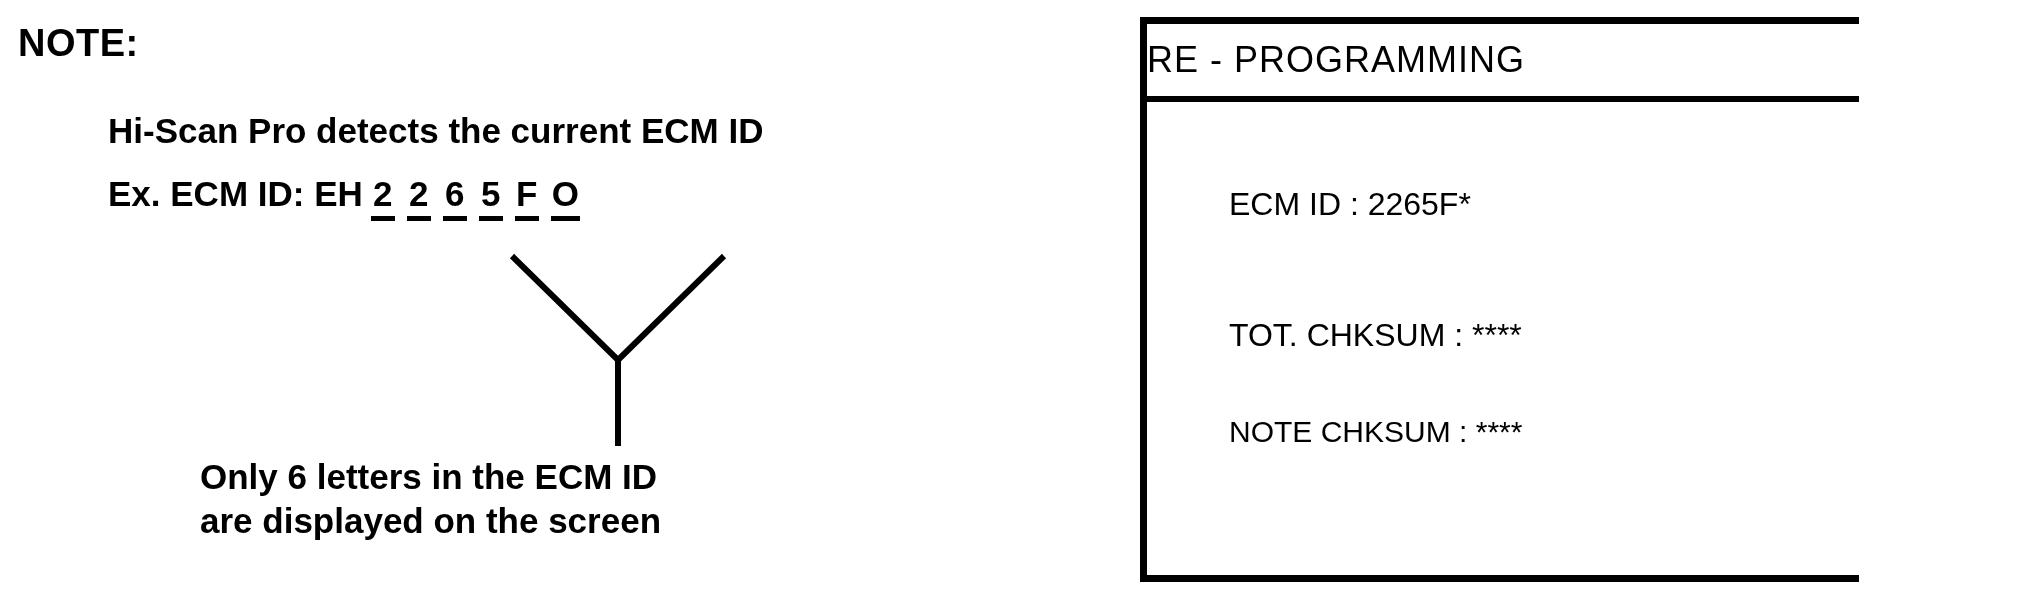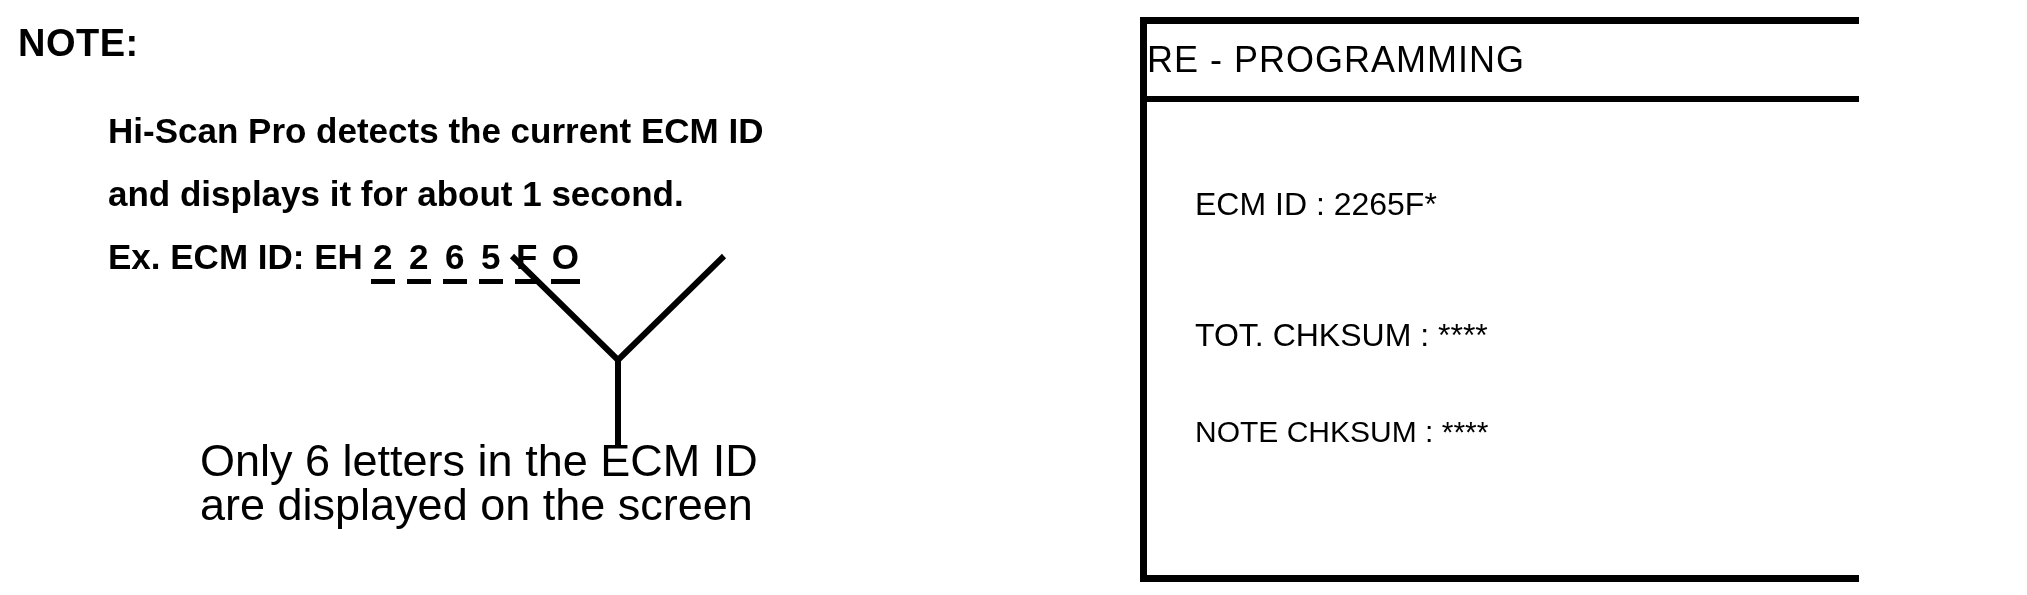--- a/index.html
+++ b/index.html
@@ -67,23 +67,23 @@
     left: 430px;
     top: 198px;
     width: 340px;
     height: 260px;
   }
 
   
   .leader-caption {
     position: absolute;
     left: 200px;
-    top: 439px;
-    font-size: 45px;
-    font-weight: normal;
+    top: 455px;
+    font-size: 35px;
+    font-weight: bold;
     line-height: 44px;
     white-space: nowrap;
   }
   .leader-caption span { display: block; }
 
   
   .screen-panel {
     position: absolute;
     left: 1140px;
     top: 17px;
@@ -104,20 +104,21 @@
   .screen-title {
     font-size: 36px;
     font-weight: normal;
     letter-spacing: 1px;
     white-space: nowrap;
   }
   .screen-body {
     position: relative;
     height: 473px;
     box-sizing: border-box;
+    margin-left: 34px;
   }
   .screen-row {
     position: absolute;
     left: 48px;
     font-size: 32px;
     font-weight: normal;
     white-space: nowrap;
   }
   .screen-row .label { }
   .screen-row .sep { }
@@ -129,21 +130,20 @@
 </style>
 </head>
 <body>
 
 <div id="page">
 
   <div class="note-heading">NOTE:</div>
 
   <div class="note-body">
     <span class="note-line">Hi-Scan Pro detects the current ECM ID</span>
-    <span class="note-line">and displays it for about 1 second.</span>
     <span class="note-line ecm-example">
       <span class="prefix">Ex. ECM ID:  EH</span>
       <span class="chars">
         <span class="ch">2</span>
         <span class="ch">2</span>
         <span class="ch">6</span>
         <span class="ch">5</span>
         <span class="ch">F</span>
         <span class="ch">O</span>
       </span>

